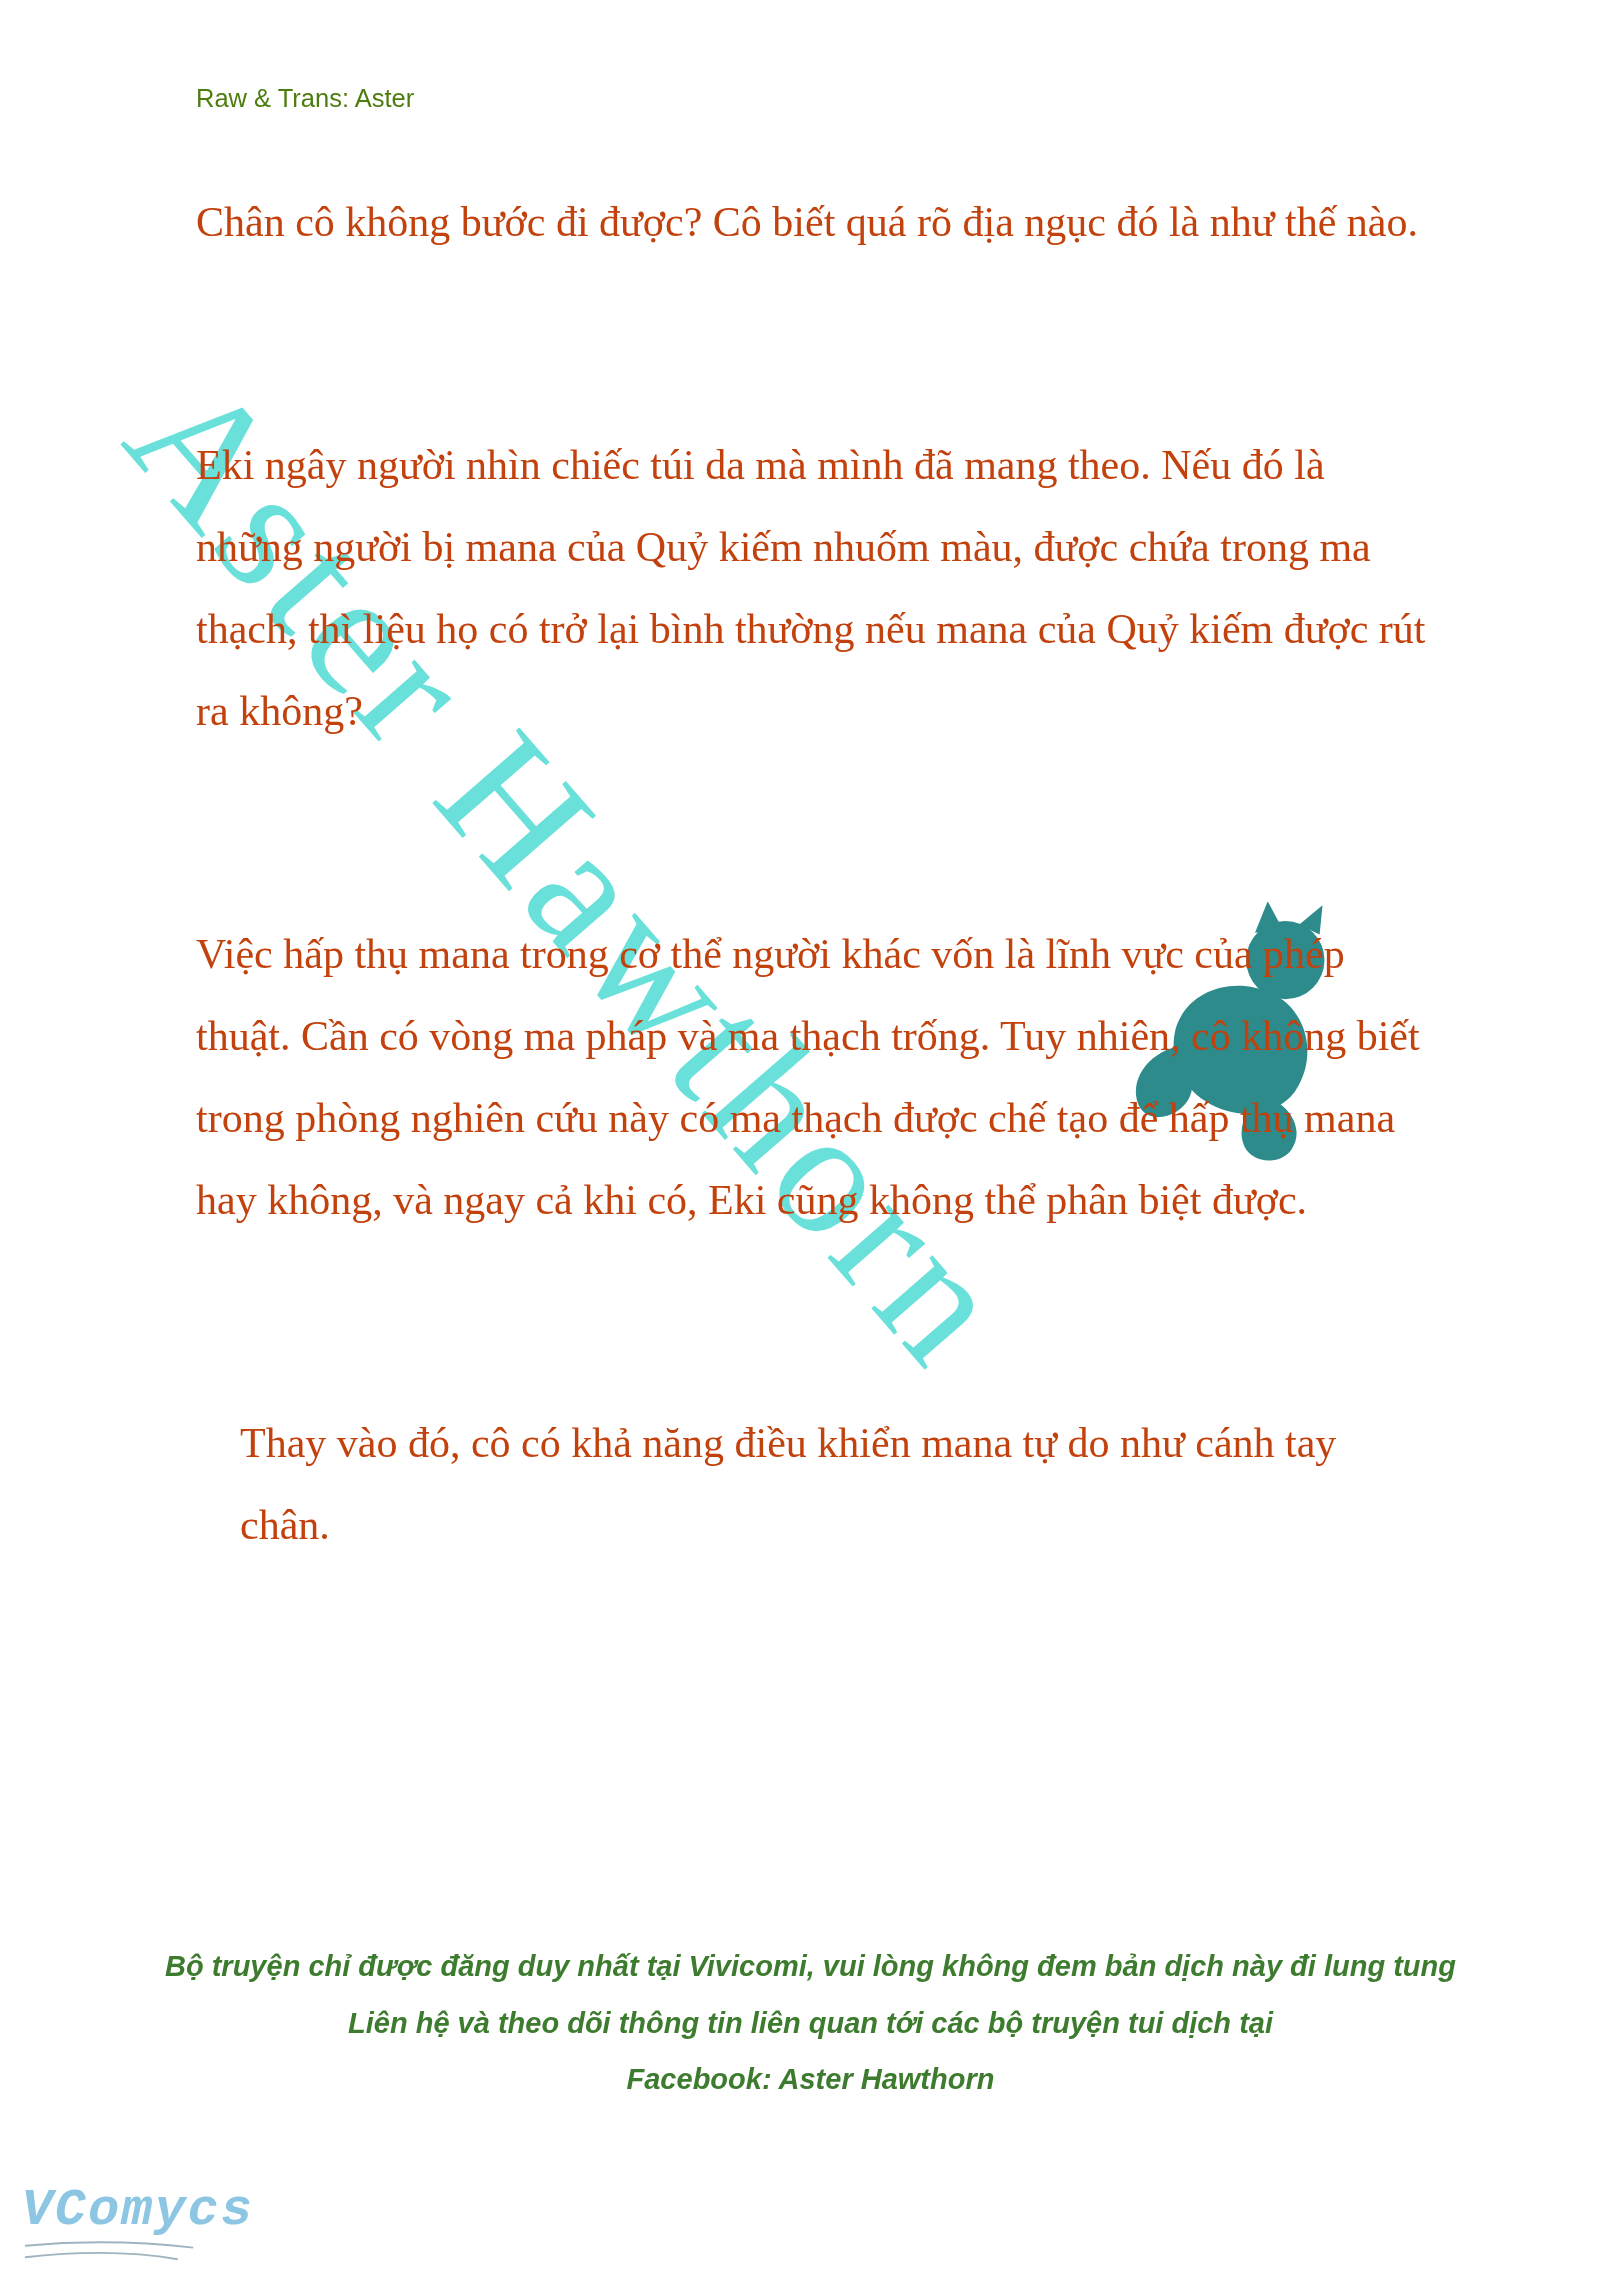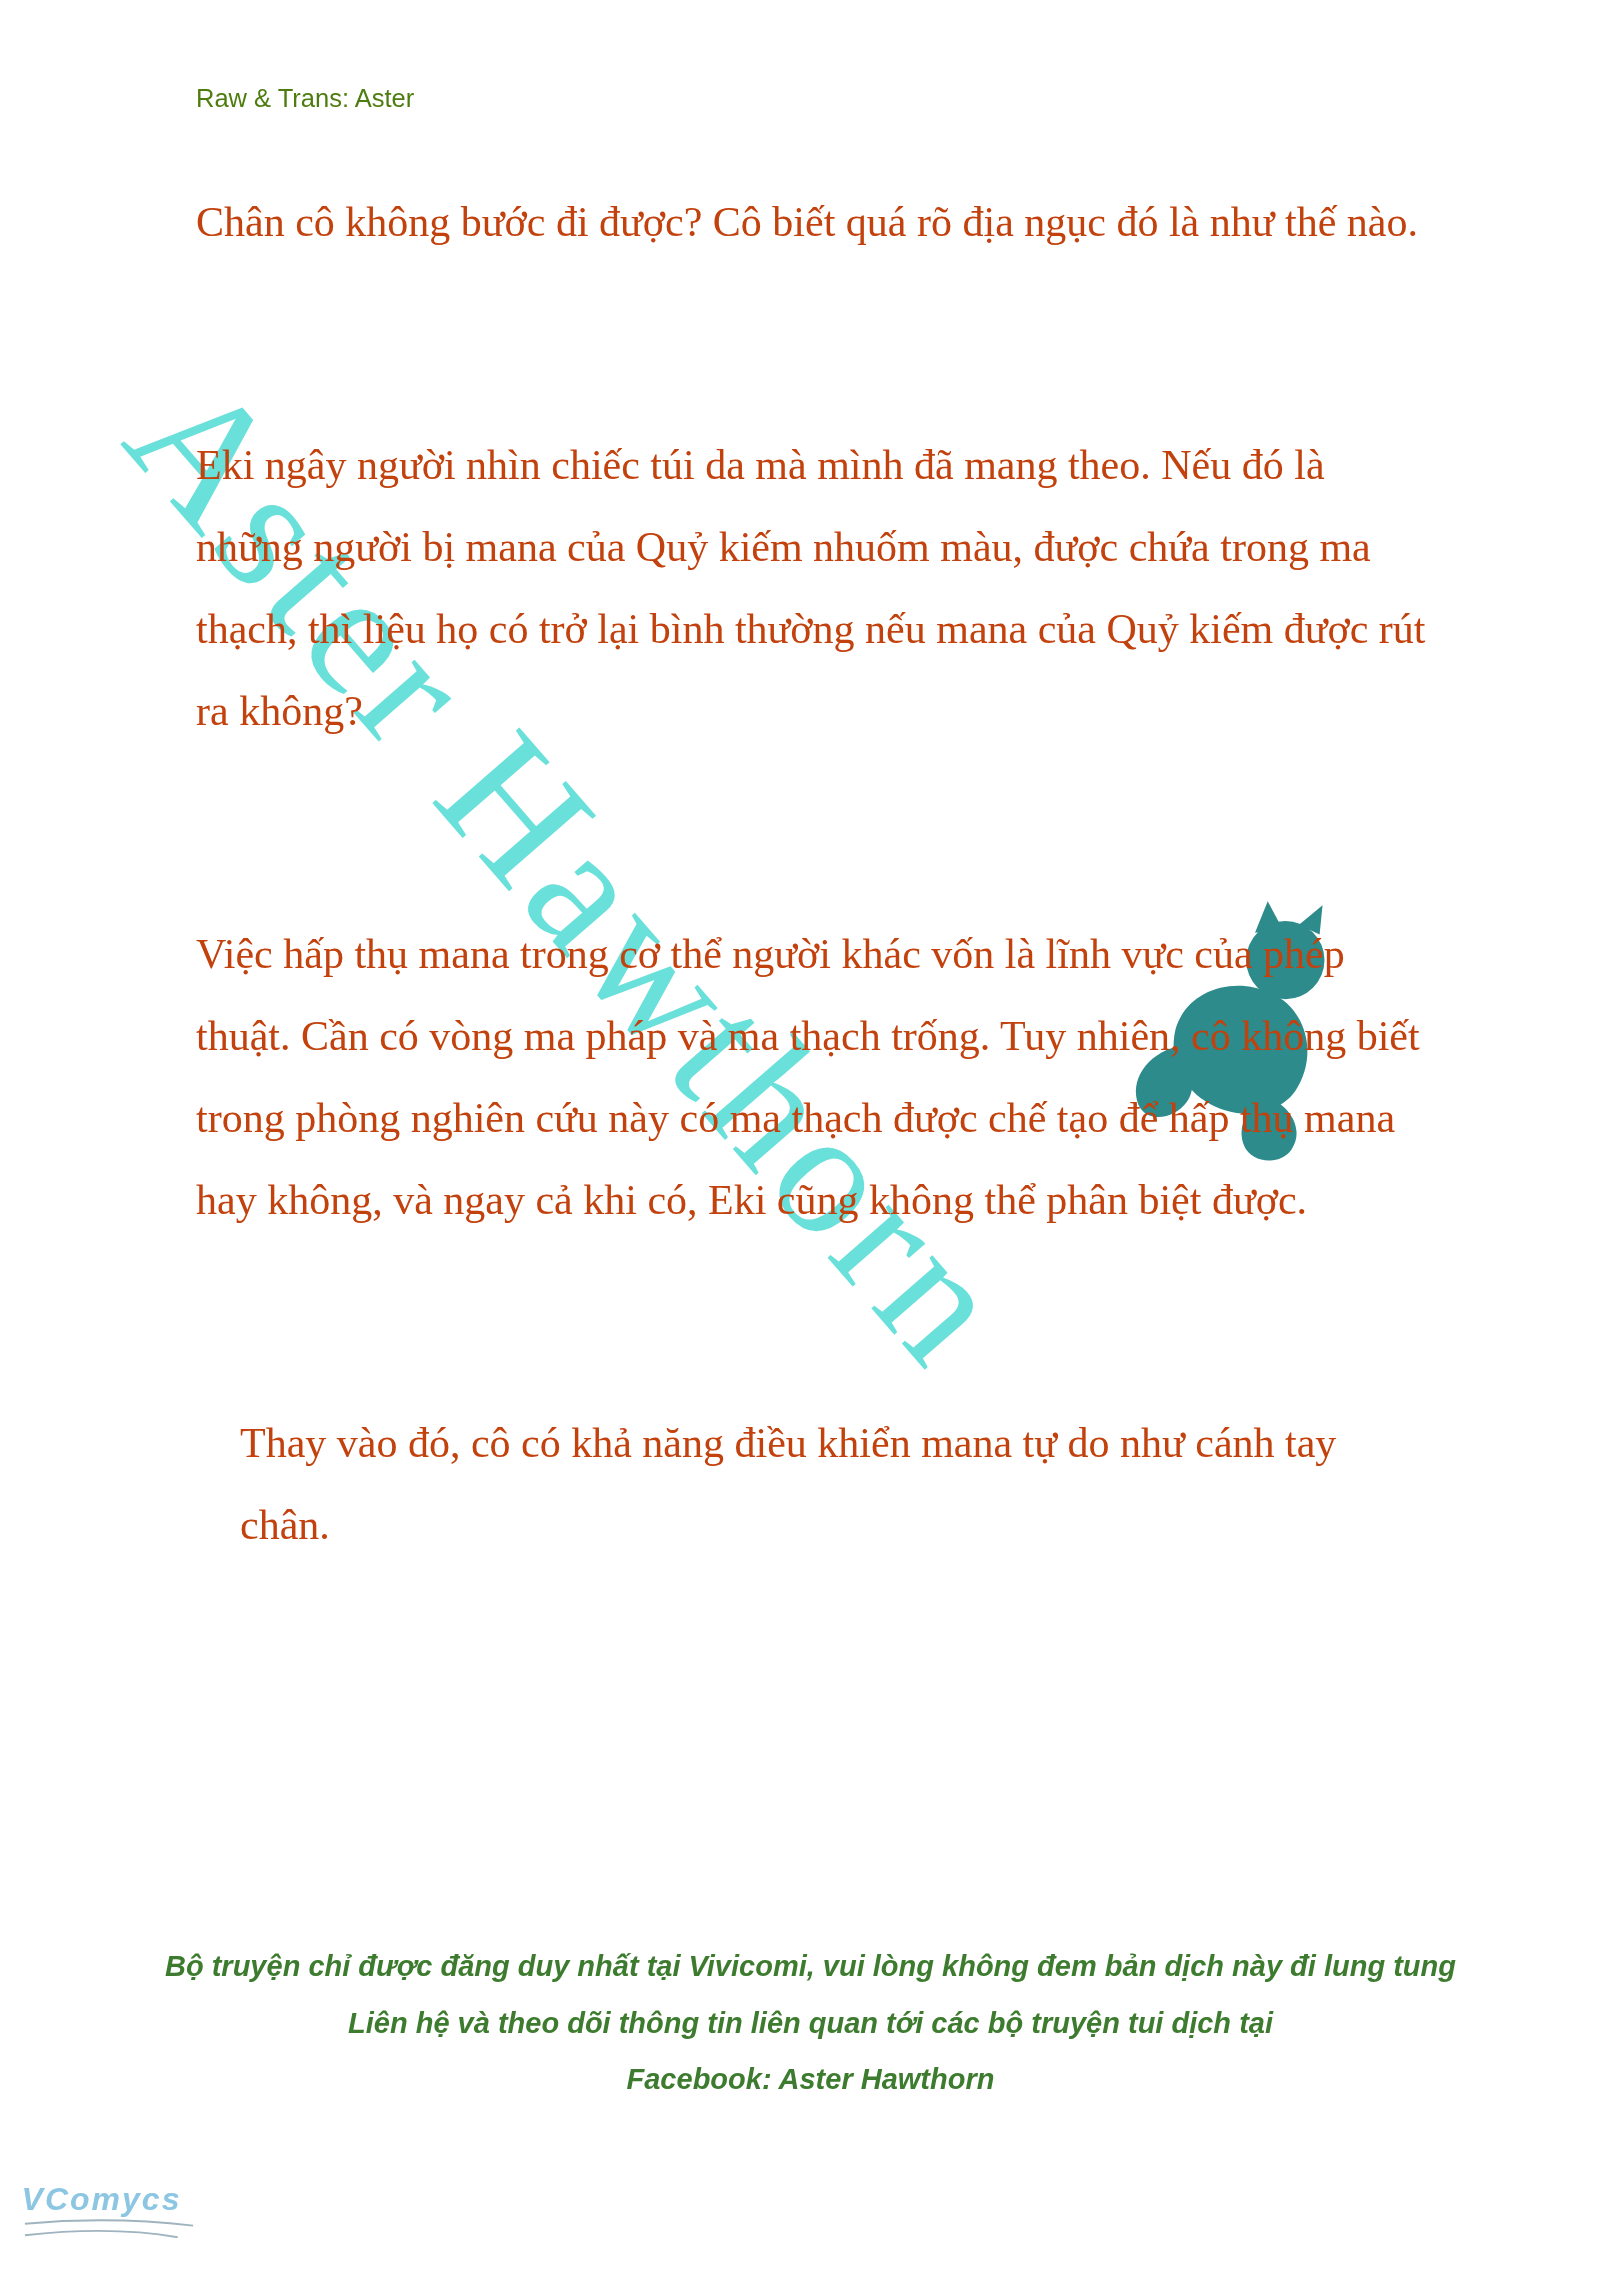--- a/index.html
+++ b/index.html
@@ -78,25 +78,26 @@
   .notice p { margin: 0 0 23.5px 0; }
 
   .logo {
     position: absolute;
     left: 21.6px;
     top: 2181px;
     z-index: 2;
     font-family: "Liberation Sans", sans-serif;
   }
   .logo-text {
-    font-size: 32px;
+    font-size: 52px;
     font-weight: bold;
     font-style: italic;
     letter-spacing: 2px;
     color: var(--logo, #8cc6e2);
+    font-family: Liberation Mono, monospace;
   }
   .logo-flourish { display: block; margin-top: -3.9px; }
 </style>
 </head>
 <body>
 
 <div class="page">
 
   <div class="watermark">Aster Hawthorn</div>
 

